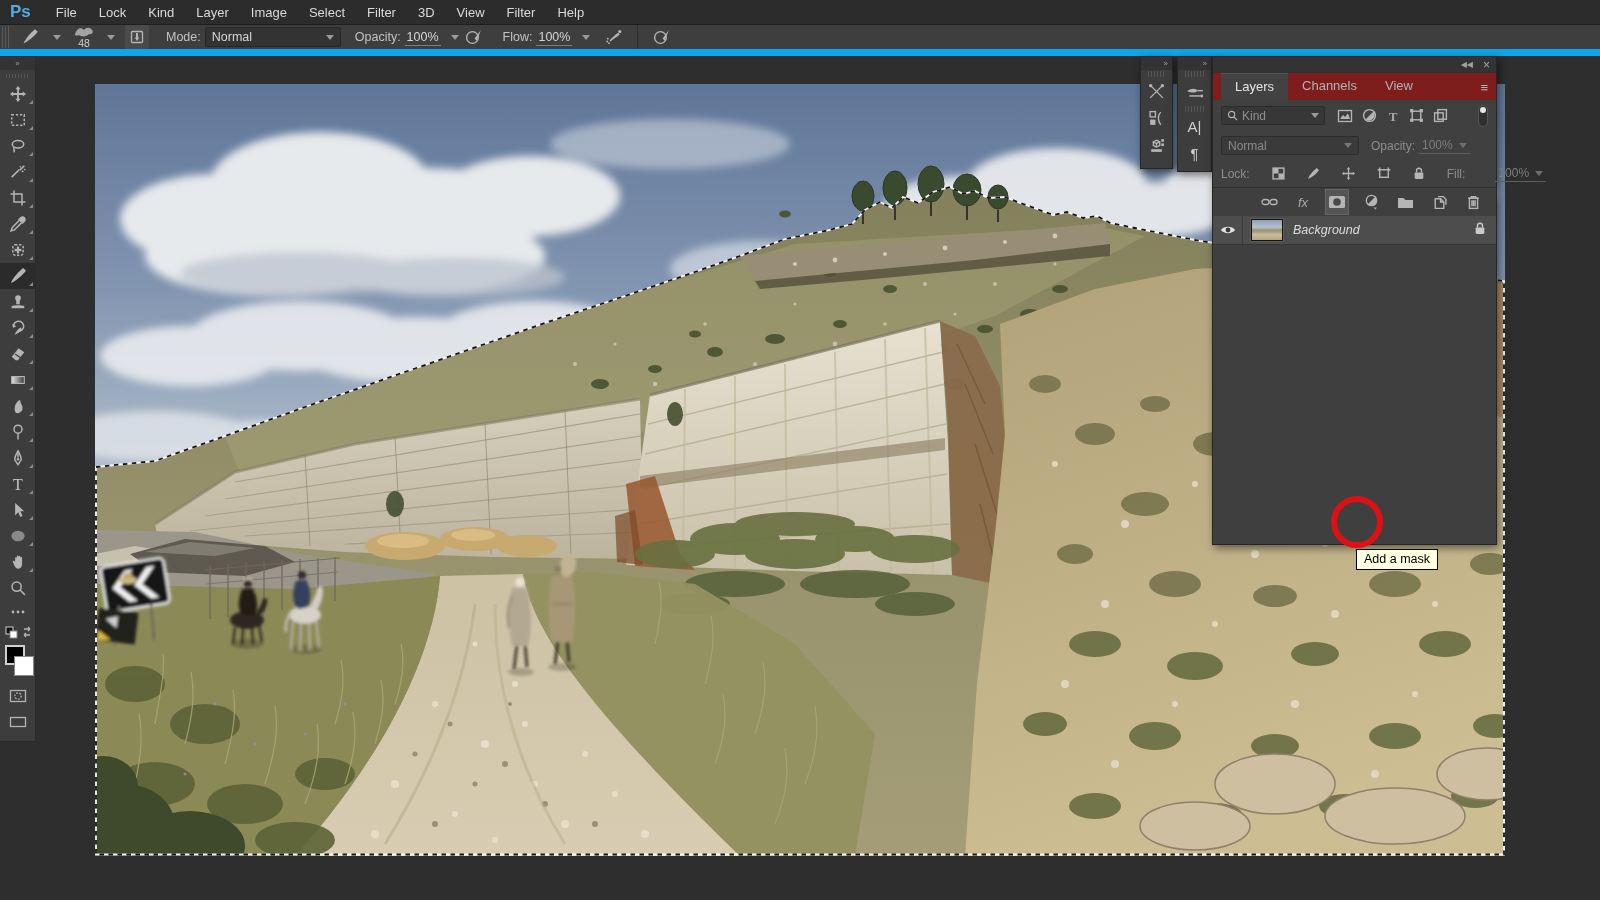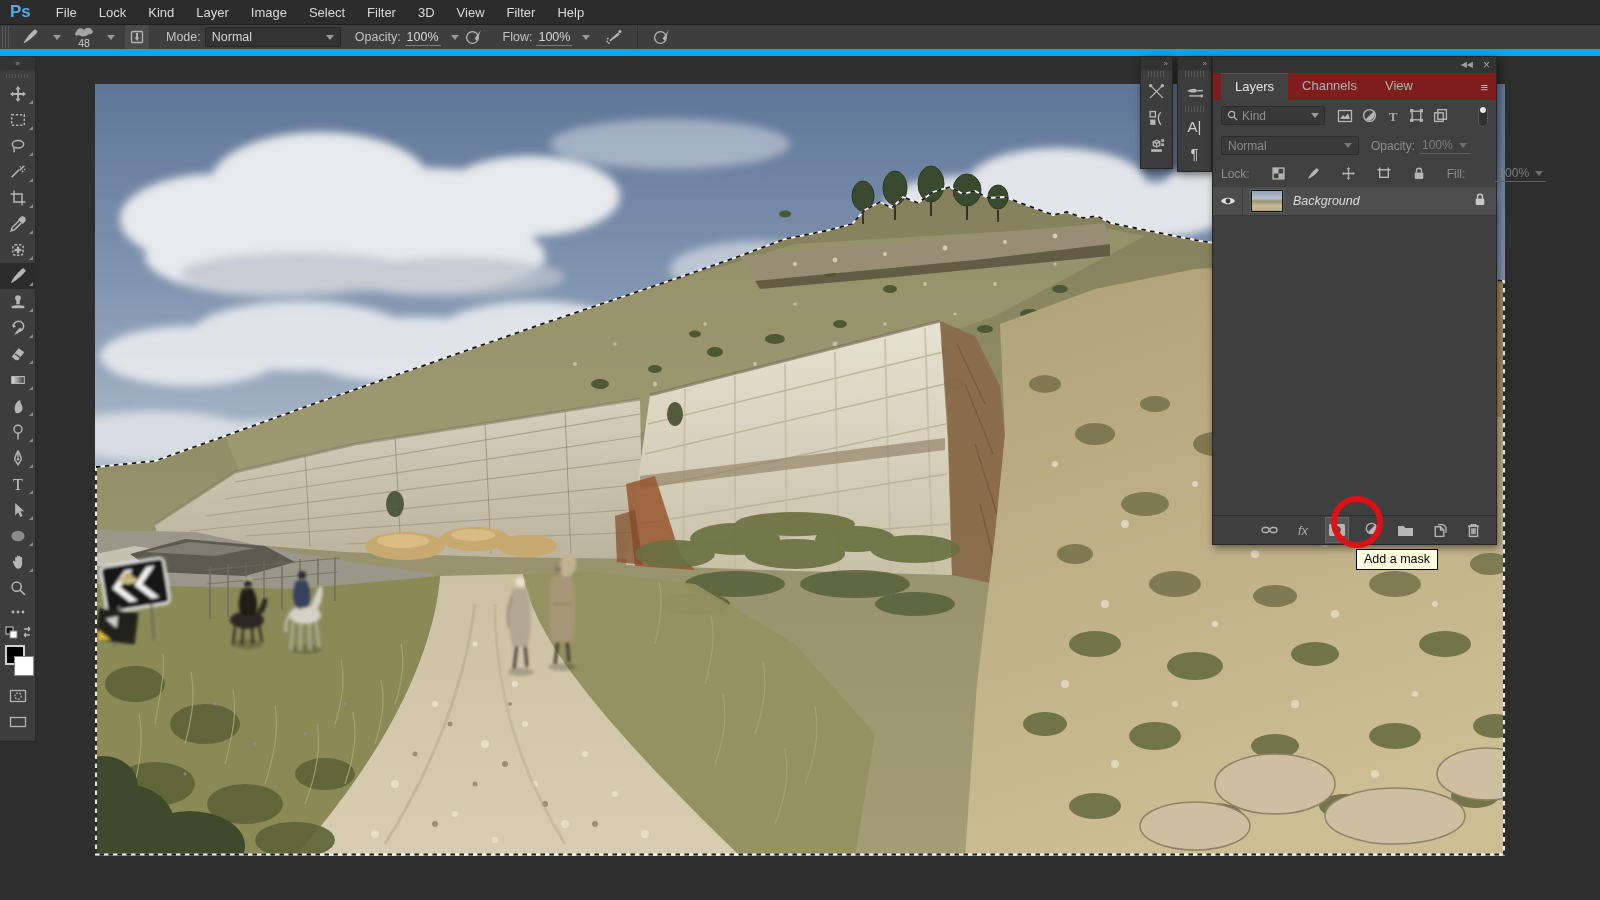--- a/index.html
+++ b/index.html
@@ -924,78 +924,78 @@
             <rect class="icnf" x="1.5" y="5" width="8" height="6" rx="1"></rect>
             <path class="icn" d="M3.2,5 V3.4 A2.3,2.3 0 0 1 7.8,3.4 V5" stroke-width="1.3"></path>
           </svg>
         </span>
       <span class="dim-label" style="margin-left:auto;margin-right:8px;">Fill:</span>
       <div class="dim-valbox">
         <span>100%</span>
         <span class="chev"></span>
       </div>
     </div>
+    <div id="layers-footer">
+      <span class="foot-btn">
+        <svg width="17" height="10" viewBox="0 0 17 10">
+            <rect class="icn" x="1" y="2.5" width="7" height="5" rx="2.5" stroke-width="1.2"></rect>
+            <rect class="icn" x="9" y="2.5" width="7" height="5" rx="2.5" stroke-width="1.2"></rect>
+          </svg>
+        </span>
+      <span class="foot-btn">
+        <span class="fx-txt">fx</span>
+        </span>
+      <span class="foot-btn hl">
+        <svg width="18" height="14" viewBox="0 0 18 14">
+            <rect x="1" y="1" width="16" height="12" rx="1.5" fill="#b4b4b4"></rect>
+            <circle cx="9" cy="7" r="3.8" fill="#474747"></circle>
+          </svg>
+        </span>
+      <span class="foot-btn">
+        <svg width="15" height="16" viewBox="0 0 14 16">
+            <circle class="icn" cx="7" cy="6.5" r="5.2"></circle>
+            <path class="icnf" d="M3.3,10.2 A5.2,5.2 0 0 0 10.7,2.8 Z"></path>
+            <path class="icnf" d="M9,13.5 L12.5,13.5 L10.75,15.5 Z"></path>
+          </svg>
+        </span>
+      <span class="foot-btn">
+        <svg width="17" height="13" viewBox="0 0 17 13">
+            <path class="icnf" d="M1,2 H6.5 L8.5,4 H16 V12 H1 Z"></path>
+          </svg>
+        </span>
+      <span class="foot-btn">
+        <svg width="15" height="15" viewBox="0 0 14 14">
+            <path class="icn" d="M3,3.5 H8 L11,6.5 V12.5 H3 Z"></path>
+            <path class="icn" d="M8,3.5 V6.5 H11" stroke-width="1"></path>
+            <path class="icn" d="M5.5,1.5 H10.5 L13,4 V9" stroke-width="1"></path>
+          </svg>
+        </span>
+      <span class="foot-btn">
+        <svg width="13" height="15" viewBox="0 0 12 14">
+            <path class="icn" d="M1,3 H11 M4,3 V1.5 H8 V3" stroke-width="1.2"></path>
+            <rect class="icn" x="2.2" y="3" width="7.6" height="9.5"></rect>
+            <path class="icn" d="M4.5,5 V10.5 M6,5 V10.5 M7.5,5 V10.5" stroke-width="0.9"></path>
+          </svg>
+        </span>
+    </div>
     <div id="layers-list">
       <div id="layer-row-bg">
         <div id="eye-cell">
           <svg width="16" height="12" viewBox="0 0 16 12">
               <path d="M1,6 C4,1.8 12,1.8 15,6 C12,10.2 4,10.2 1,6 Z" fill="#e2e2e2"></path>
               <circle cx="8" cy="6" r="2.4" fill="#3a3a3a"></circle>
             </svg>
         </div>
         <div id="layer-thumb"></div>
         <span id="layer-name">Background</span>
         <span id="layer-lock">
           <svg width="12" height="13" viewBox="0 0 11 12">
               <rect x="1.5" y="5" width="8" height="6" rx="1" fill="#c8c8c8"></rect>
               <path d="M3.2,5 V3.4 A2.3,2.3 0 0 1 7.8,3.4 V5" stroke="#c8c8c8" stroke-width="1.3" fill="none"></path>
             </svg>
         </span>
       </div>
     </div>
-    <div id="layers-footer">
-      <span class="foot-btn">
-        <svg width="17" height="10" viewBox="0 0 17 10">
-            <rect class="icn" x="1" y="2.5" width="7" height="5" rx="2.5" stroke-width="1.2"></rect>
-            <rect class="icn" x="9" y="2.5" width="7" height="5" rx="2.5" stroke-width="1.2"></rect>
-          </svg>
-        </span>
-      <span class="foot-btn">
-        <span class="fx-txt">fx</span>
-        </span>
-      <span class="foot-btn hl">
-        <svg width="18" height="14" viewBox="0 0 18 14">
-            <rect x="1" y="1" width="16" height="12" rx="1.5" fill="#b4b4b4"></rect>
-            <circle cx="9" cy="7" r="3.8" fill="#474747"></circle>
-          </svg>
-        </span>
-      <span class="foot-btn">
-        <svg width="15" height="16" viewBox="0 0 14 16">
-            <circle class="icn" cx="7" cy="6.5" r="5.2"></circle>
-            <path class="icnf" d="M3.3,10.2 A5.2,5.2 0 0 0 10.7,2.8 Z"></path>
-            <path class="icnf" d="M9,13.5 L12.5,13.5 L10.75,15.5 Z"></path>
-          </svg>
-        </span>
-      <span class="foot-btn">
-        <svg width="17" height="13" viewBox="0 0 17 13">
-            <path class="icnf" d="M1,2 H6.5 L8.5,4 H16 V12 H1 Z"></path>
-          </svg>
-        </span>
-      <span class="foot-btn">
-        <svg width="15" height="15" viewBox="0 0 14 14">
-            <path class="icn" d="M3,3.5 H8 L11,6.5 V12.5 H3 Z"></path>
-            <path class="icn" d="M8,3.5 V6.5 H11" stroke-width="1"></path>
-            <path class="icn" d="M5.5,1.5 H10.5 L13,4 V9" stroke-width="1"></path>
-          </svg>
-        </span>
-      <span class="foot-btn">
-        <svg width="13" height="15" viewBox="0 0 12 14">
-            <path class="icn" d="M1,3 H11 M4,3 V1.5 H8 V3" stroke-width="1.2"></path>
-            <rect class="icn" x="2.2" y="3" width="7.6" height="9.5"></rect>
-            <path class="icn" d="M4.5,5 V10.5 M6,5 V10.5 M7.5,5 V10.5" stroke-width="0.9"></path>
-          </svg>
-        </span>
-    </div>
   </div>
 </div>
 
 <div id="red-circle"></div>
 <div id="tooltip">Add a mask</div>
 
 </body></html>

